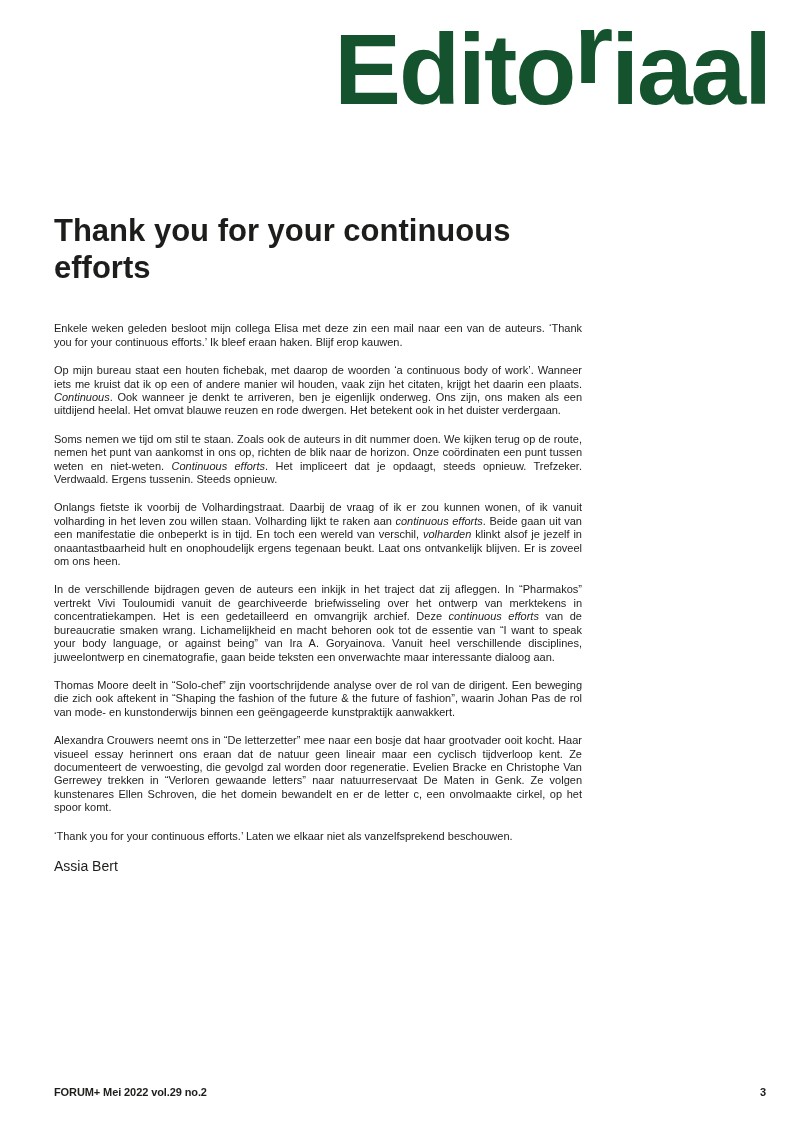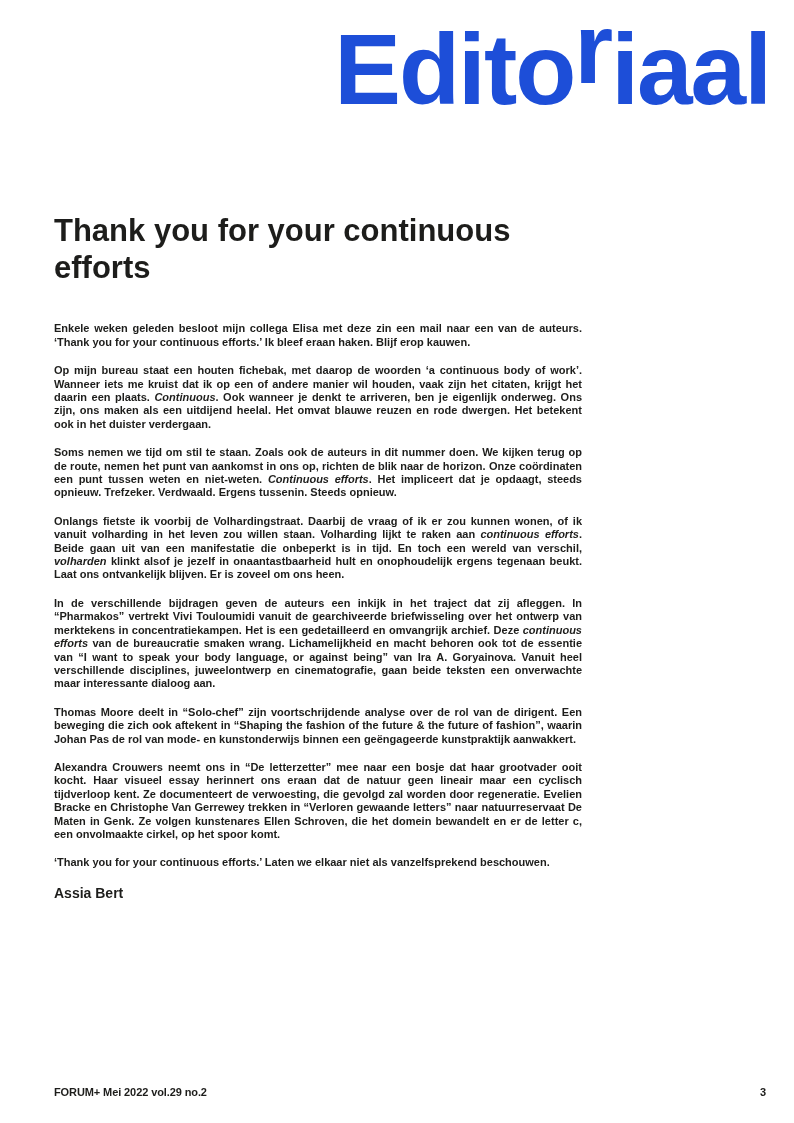--- a/index.html
+++ b/index.html
@@ -41,51 +41,51 @@
     margin: 0 0 36px 0;
     font-size: 31px;
     line-height: 1.2;
     font-weight: 600;
     letter-spacing: 0;
   }
   .article .body p {
     margin: 0 0 15px 0;
     font-size: 11px;
     line-height: 13.4px;
-    font-weight: 700;
+    font-weight: 400;
     text-align: justify;
   }
   .article .body em {
     font-style: italic;
   }
   .author {
     margin-top: 13px;
     font-size: 14px;
-    font-weight: 700;
+    font-weight: 400;
   }
   .footer {
     position: absolute;
     left: 54px;
     right: 28px;
     bottom: 25px;
     display: flex;
     justify-content: space-between;
     align-items: baseline;
     font-size: 11px;
     font-weight: 700;
     letter-spacing: -0.1px;
     text-align: right;
   }
 </style>
 </head>
 <body>
 
 <div class="page" style="color: rgb(29, 29, 27); background: rgb(255, 255, 255);">
 
-  <div class="masthead" style="color: #1d4ed8;">
+  <div class="masthead" style="color: #14532d;">
     <span>Edito</span><span class="raised">r</span><span>iaal</span>
   </div>
 
   <div class="article">
     <h1 class="title">Thank you for your continuous efforts</h1>
     <div class="body">
         <p><span>Enkele weken geleden besloot mijn collega Elisa met deze zin een mail naar een van de auteurs. ‘Thank you for your continuous efforts.’ Ik bleef eraan haken. Blijf erop kauwen.</span></p>
         <p><span>Op mijn bureau staat een houten fichebak, met daarop de woorden ‘a continuous body of work’. Wanneer iets me kruist dat ik op een of andere manier wil houden, vaak zijn het citaten, krijgt het daarin een plaats. </span><em>Continuous</em><span>. Ook wanneer je denkt te arriveren, ben je eigenlijk onderweg. Ons zijn, ons maken als een uitdijend heelal. Het omvat blauwe reuzen en rode dwergen. Het betekent ook in het duister verdergaan.</span></p>
         <p><span>Soms nemen we tijd om stil te staan. Zoals ook de auteurs in dit nummer doen. We kijken terug op de route, nemen het punt van aankomst in ons op, richten de blik naar de horizon. Onze coördinaten een punt tussen weten en niet-weten. </span><em>Continuous efforts</em><span>. Het impliceert dat je opdaagt, steeds opnieuw. Trefzeker. Verdwaald. Ergens tussenin. Steeds opnieuw.</span></p>
         <p><span>Onlangs fietste ik voorbij de Volhardingstraat. Daarbij de vraag of ik er zou kunnen wonen, of ik vanuit volharding in het leven zou willen staan. Volharding lijkt te raken aan </span><em>continuous efforts</em><span>. Beide gaan uit van een manifestatie die onbeperkt is in tijd. En toch een wereld van verschil, </span><em>volharden</em><span> klinkt alsof je jezelf in onaantastbaarheid hult en onophoudelijk ergens tegenaan beukt. Laat ons ontvankelijk blijven. Er is zoveel om ons heen.</span></p>

